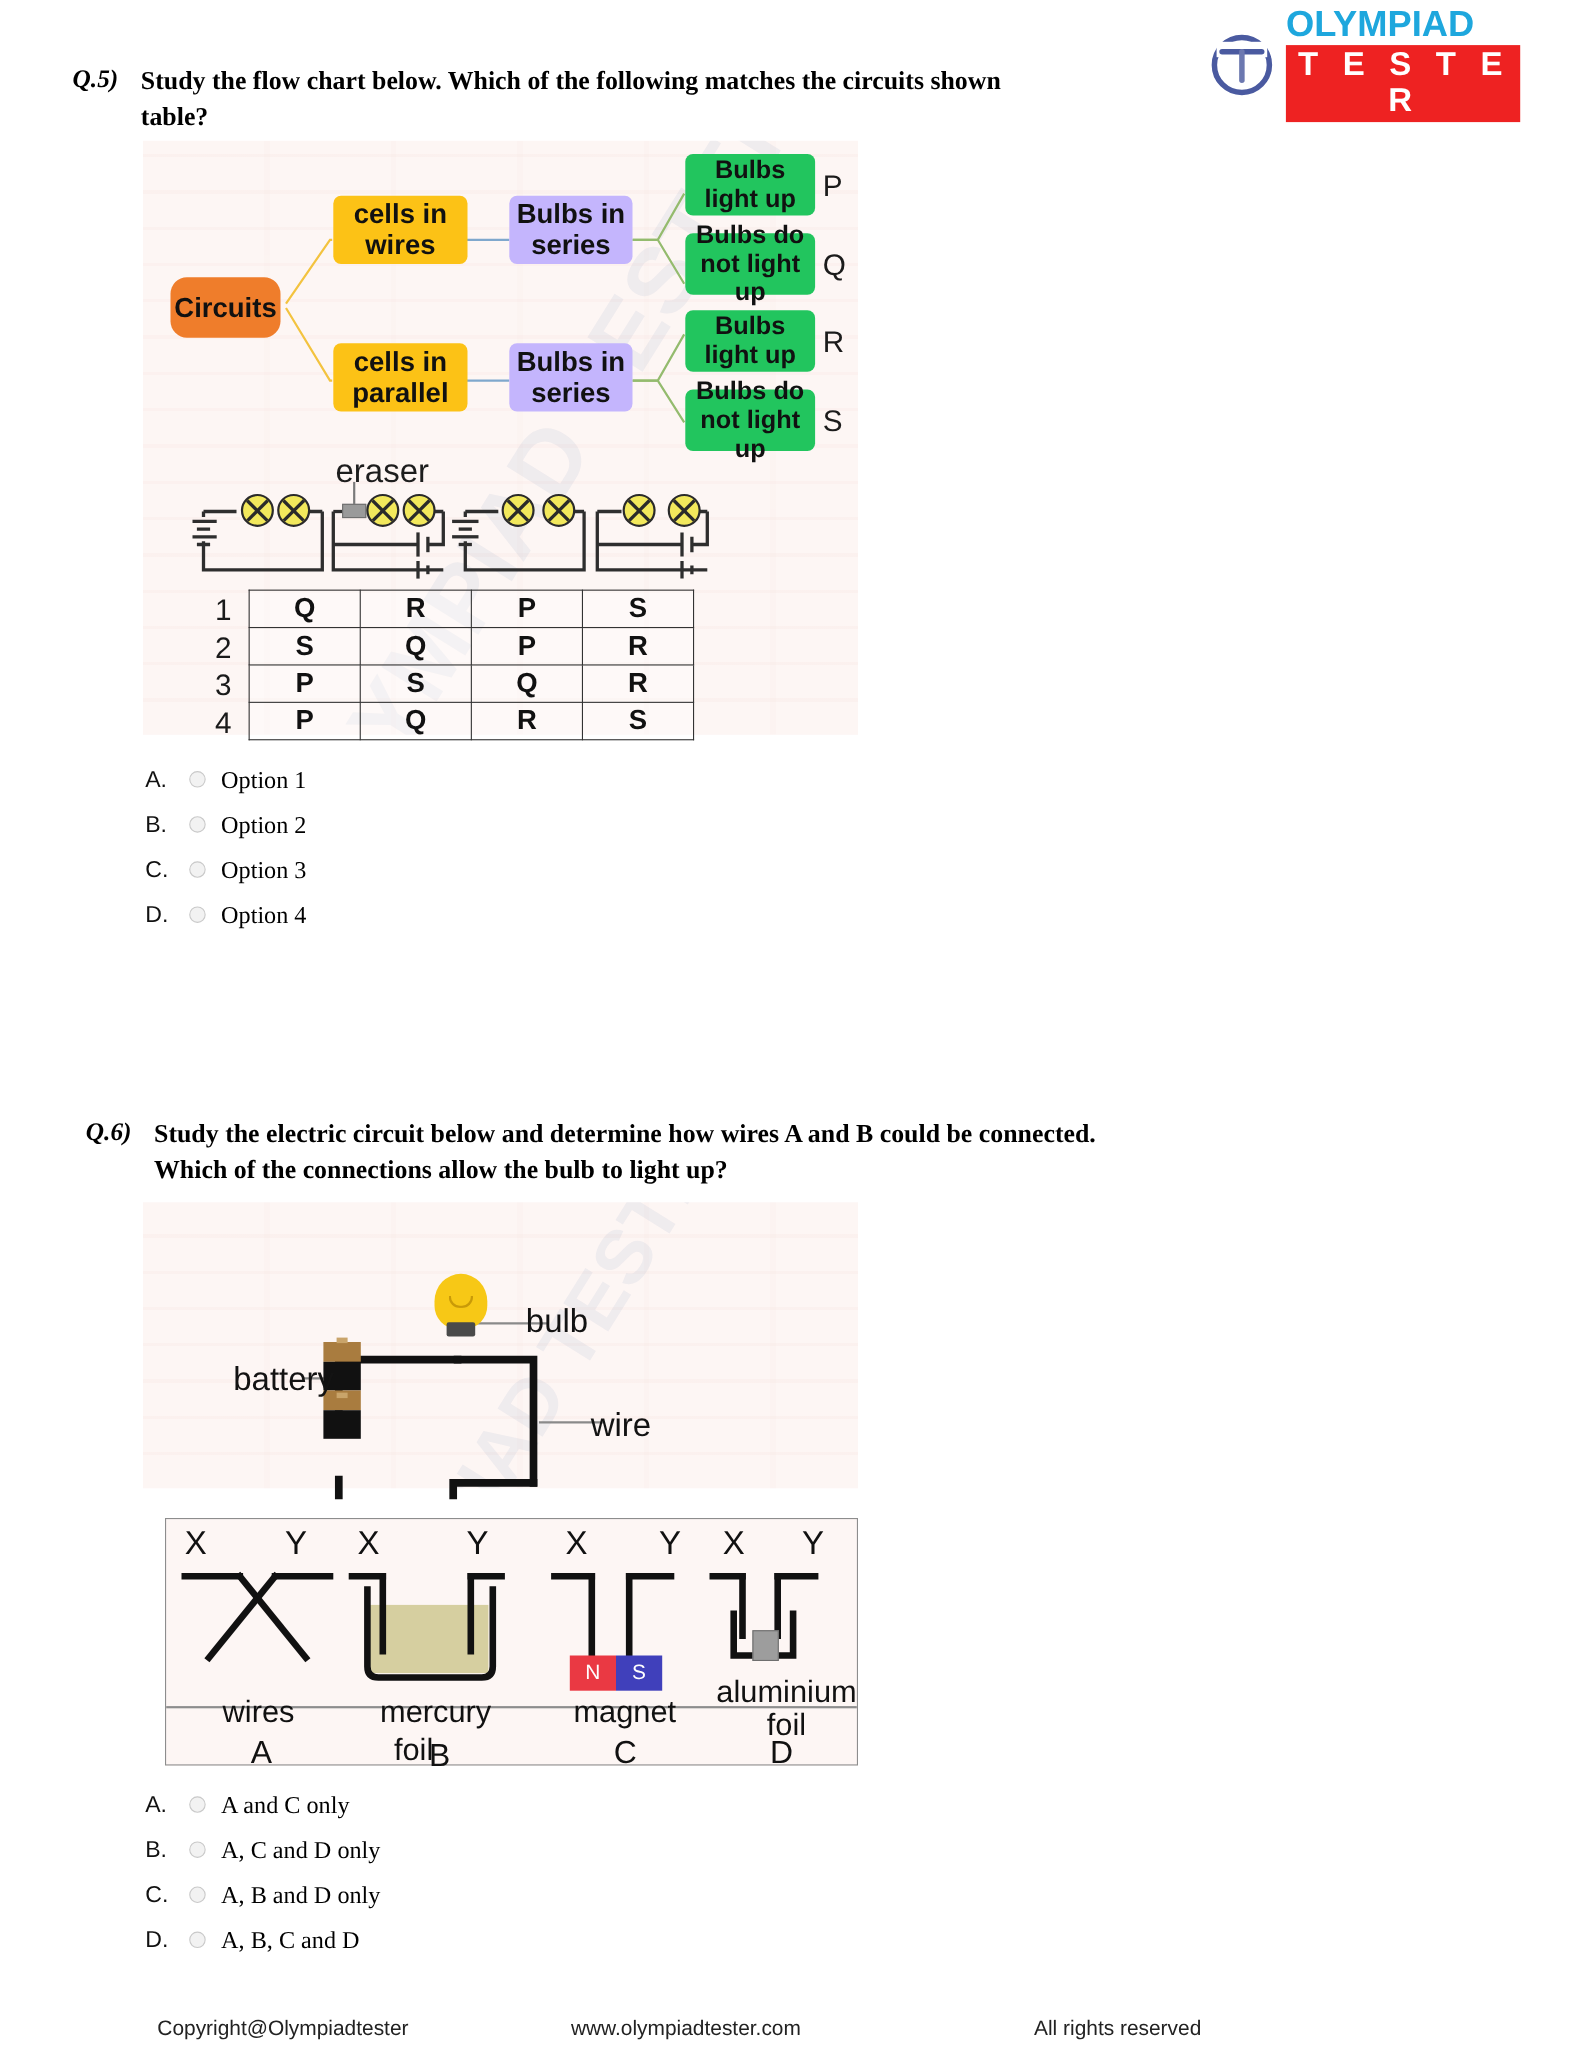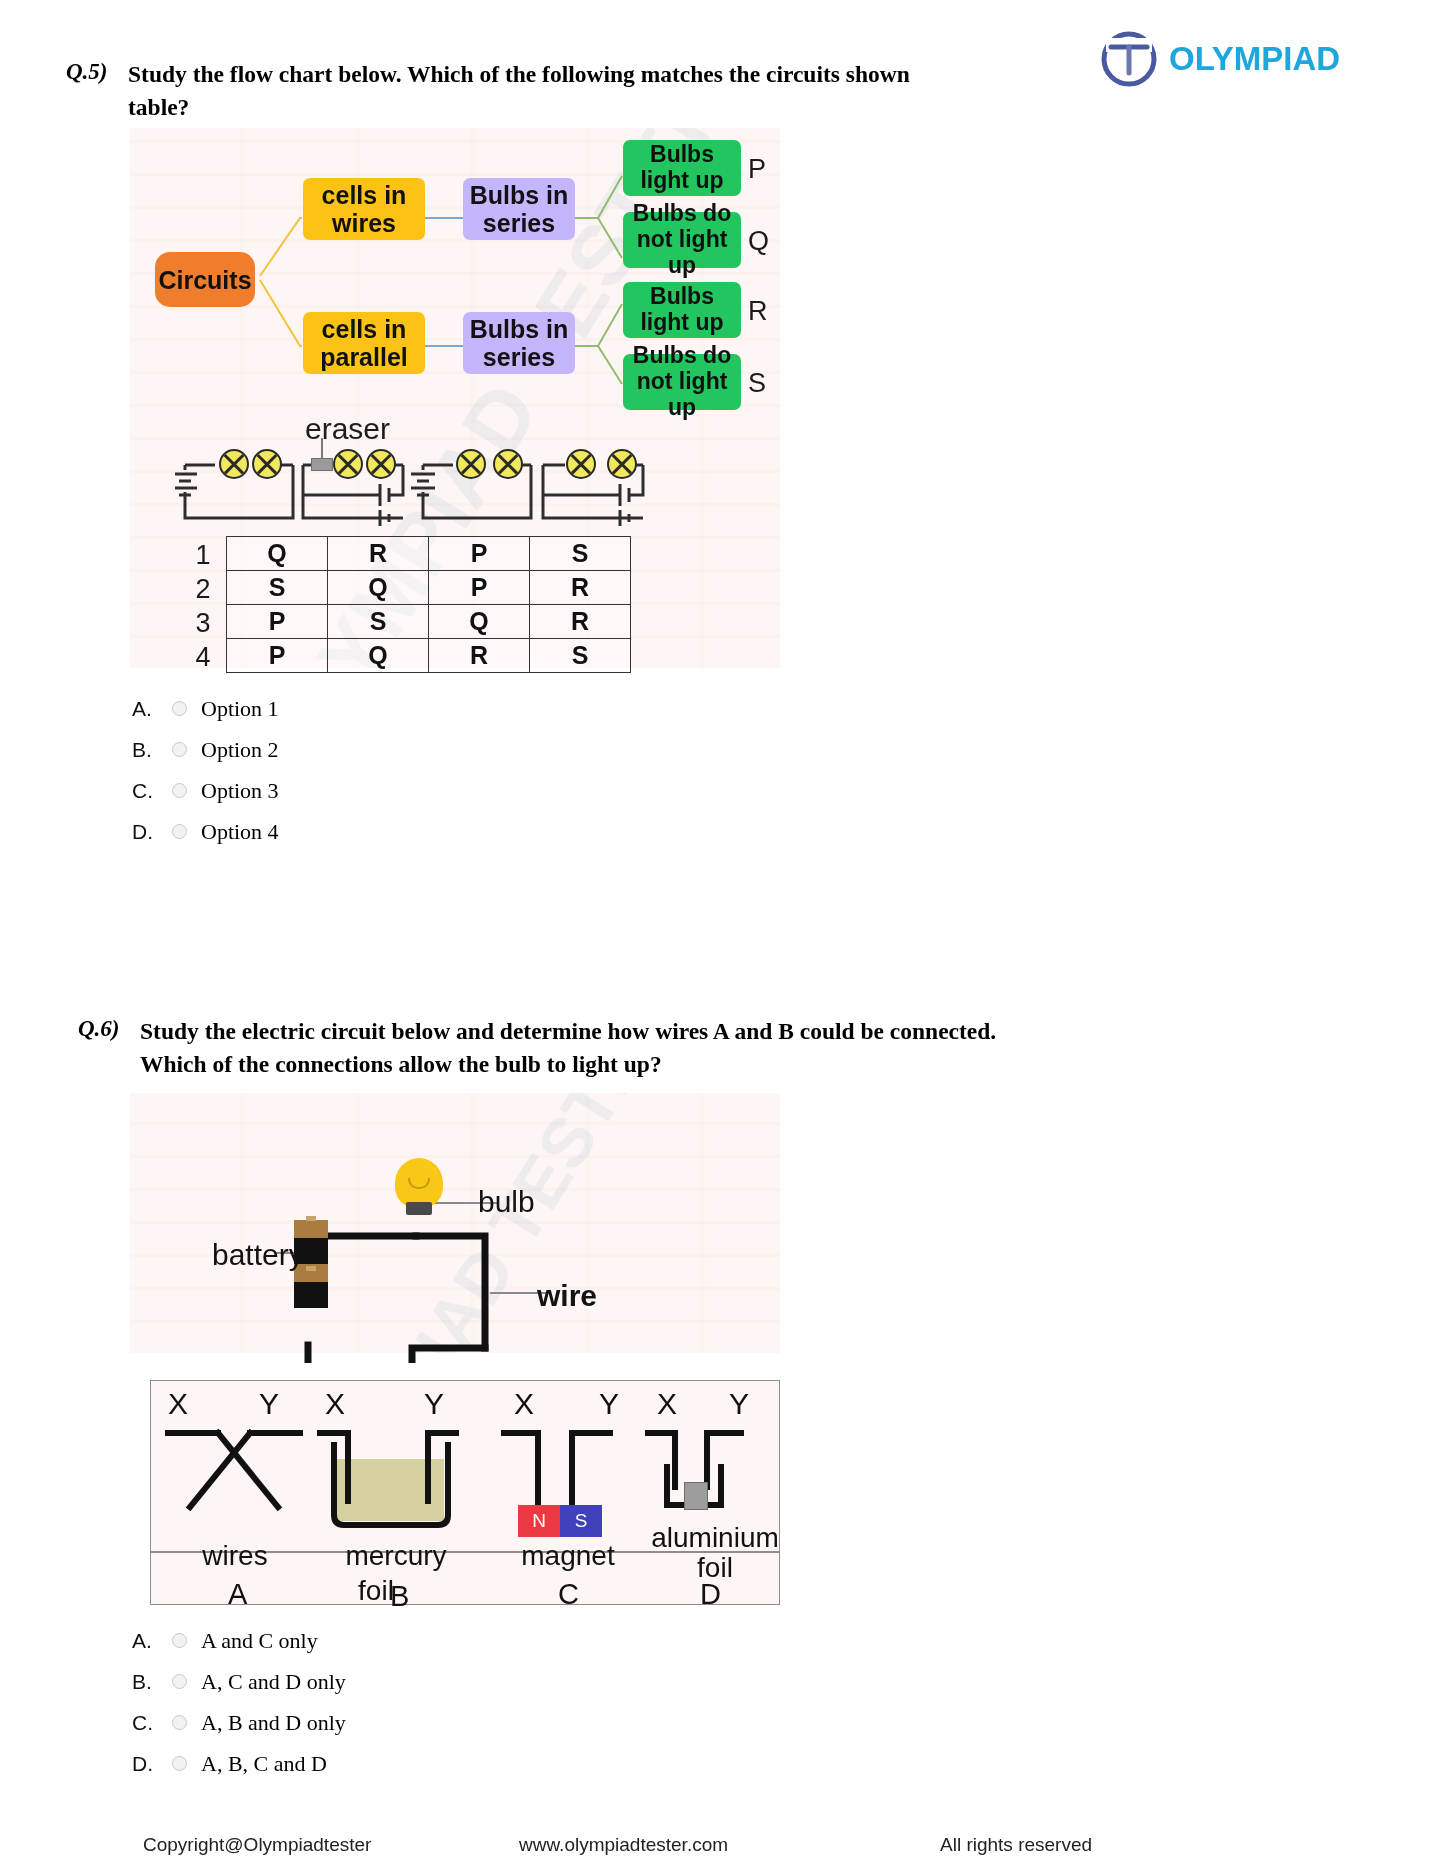--- a/index.html
+++ b/index.html
@@ -282,20 +282,21 @@
   <div class="logo-mark">
     <svg width="64" height="64" viewBox="0 0 64 64" aria-hidden="true">
       <circle cx="32" cy="33" r="25" fill="none" stroke="#4a5aa0" stroke-width="5"></circle>
       <rect x="9" y="12" width="46" height="14" fill="#ffffff"></rect>
       <line x1="14" y1="21" x2="50" y2="21" stroke="#4a5aa0" stroke-width="5" stroke-linecap="round"></line>
       <line x1="32" y1="21" x2="32" y2="47" stroke="#6c78b0" stroke-width="5" stroke-linecap="round"></line>
     </svg>
   </div>
   <div class="logo-words">
     <div class="logo-top">OLYMPIAD</div>
+    <div class="logo-bottom">T E S T E R</div>
   </div>
 </div>
 
 <div class="qblock" style="top:58px; left:66px; width:870px;">
   <div class="qnum">Q.5)</div>
   <div class="qtext">Study the flow chart below. Which of the following matches the circuits shown table?</div>
 </div>
 
 <div class="figure" style="top:128px; left:130px; width:650px; height:540px;">
   <div class="wm"></div>
@@ -504,21 +505,21 @@
   <div class="batt-top"></div>
   <div class="batt-bot"></div>
 </div>
 
 <div class="bulb-glass" style="top:1158px; left:395px;"></div>
 <div class="bulb-fil" style="top:1178px; left:408px;"></div>
 <div class="bulb-base" style="top:1202px; left:406px;"></div>
 
 <div class="lbl" style="top:1185px; left:478px;">bulb</div>
 <div class="lbl" style="top:1238px; left:212px;">battery</div>
-<div class="lbl" style="top:1279px; left:537px;font-weight:bold;">wire</div>
+<div class="lbl" style="top:1279px; left:537px;">wire</div>
 <div class="lbl" style="top:1403px; left:335px;">X</div>
 <div class="lbl" style="top:1403px; left:403px;">Y</div>
 
 <div class="optpanel" style="top:1380px; left:150px; width:630px; height:225px;">
   <div class="wm"></div>
   <div class="divider" style="top:170px;"></div>
 </div>
 
 <div class="xy" style="top:1387px; left:168px;">X</div>
 <div class="xy" style="top:1387px; left:259px;">Y</div>

